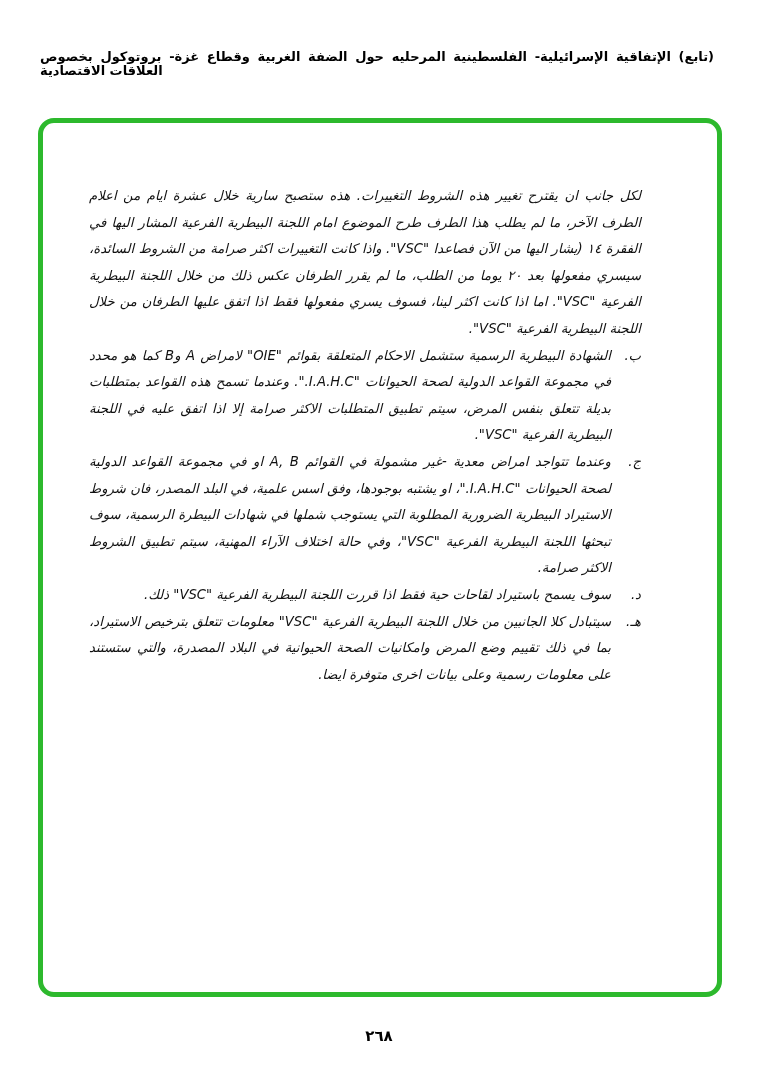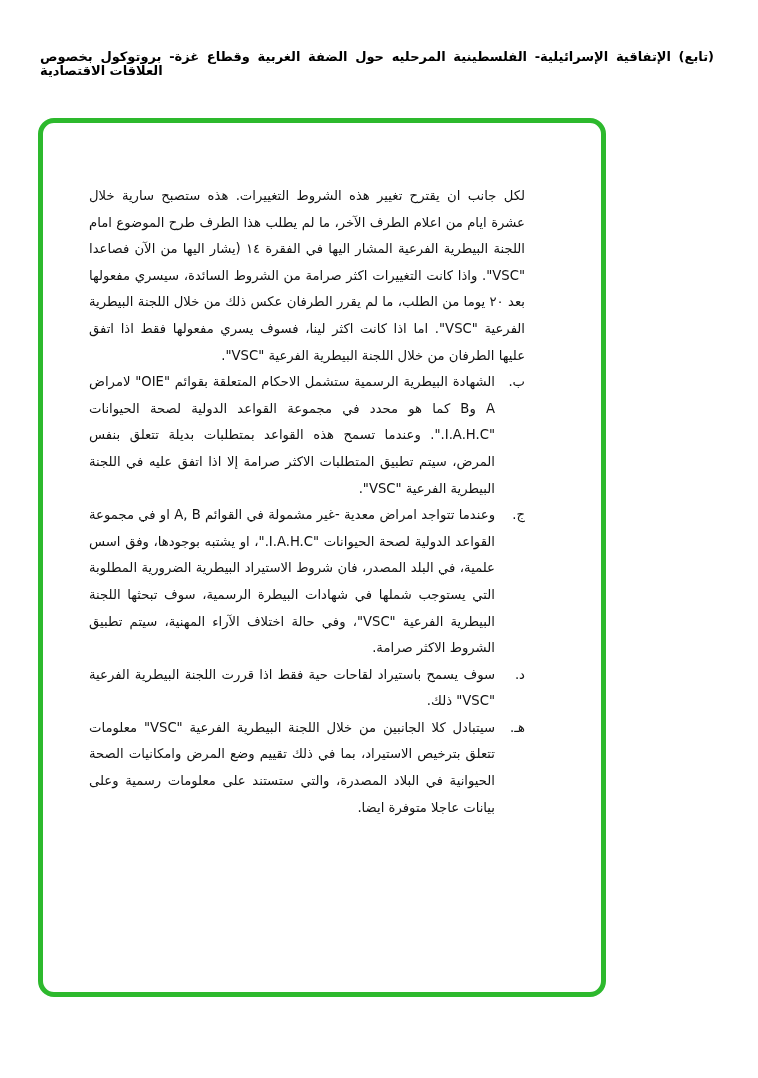--- a/index.html
+++ b/index.html
@@ -34,25 +34,26 @@
     font-size: 9.5px;
     line-height: 13px;
     text-align: center;
     margin-top: 7px;
     color: #000;
   }
   
   .frame {
     position: absolute;
     left: 38px; top: 118px;
-    width: 568px; height: 879px;
+    width: 684px; height: 879px;
     border: 5px solid #2db92d;
     border-radius: 16px;
     padding: 60px 76px 20px 46px;
     background: #ffffff;
+    font-style: italic;
   }
   .content {
     direction: rtl;
     font-size: 13.2px;
     line-height: 26.6px;
     color: #111;
   }
   .para {
     text-align: justify;
     margin: 0;
@@ -105,20 +106,23 @@
         <span class="para-text">وعندما تتواجد امراض معدية -غير مشمولة في القوائم A, B او في مجموعة القواعد الدولية لصحة الحيوانات "I.A.H.C."، او يشتبه بوجودها، وفق اسس علمية، في البلد المصدر، فان شروط الاستيراد البيطرية الضرورية المطلوبة التي يستوجب شملها في شهادات البيطرة الرسمية، سوف تبحثها اللجنة البيطرية الفرعية "VSC"، وفي حالة اختلاف الآراء المهنية، سيتم تطبيق الشروط الاكثر صرامة.</span>
       </div>
 
       <div class="para item">
         <span class="marker">د.</span>
         <span class="para-text">سوف يسمح باستيراد لقاحات حية فقط اذا قررت اللجنة البيطرية الفرعية "VSC" ذلك.</span>
       </div>
 
       <div class="para item">
         <span class="marker">هـ.</span>
-        <span class="para-text">سيتبادل كلا الجانبين من خلال اللجنة البيطرية الفرعية "VSC" معلومات تتعلق بترخيص الاستيراد، بما في ذلك تقييم وضع المرض وامكانيات الصحة الحيوانية في البلاد المصدرة، والتي ستستند على معلومات رسمية وعلى بيانات عاجلا متوفرة ايضا.</span>
+        <span class="para-text">سيتبادل كلا الجانبين من خلال اللجنة البيطرية الفرعية "VSC" معلومات تتعلق بترخيص الاستيراد، بما في ذلك تقييم وضع المرض وامكانيات الصحة الحيوانية في البلاد المصدرة، والتي ستستند على معلومات رسمية وعلى بيانات اخرى متوفرة ايضا.</span>
       </div>
 
     </div>
   </div>
 
+  <footer class="doc-footer">
+    <span class="page-number">٢٦٨</span>
+  </footer>
 
 </div>
 
 </body></html>

